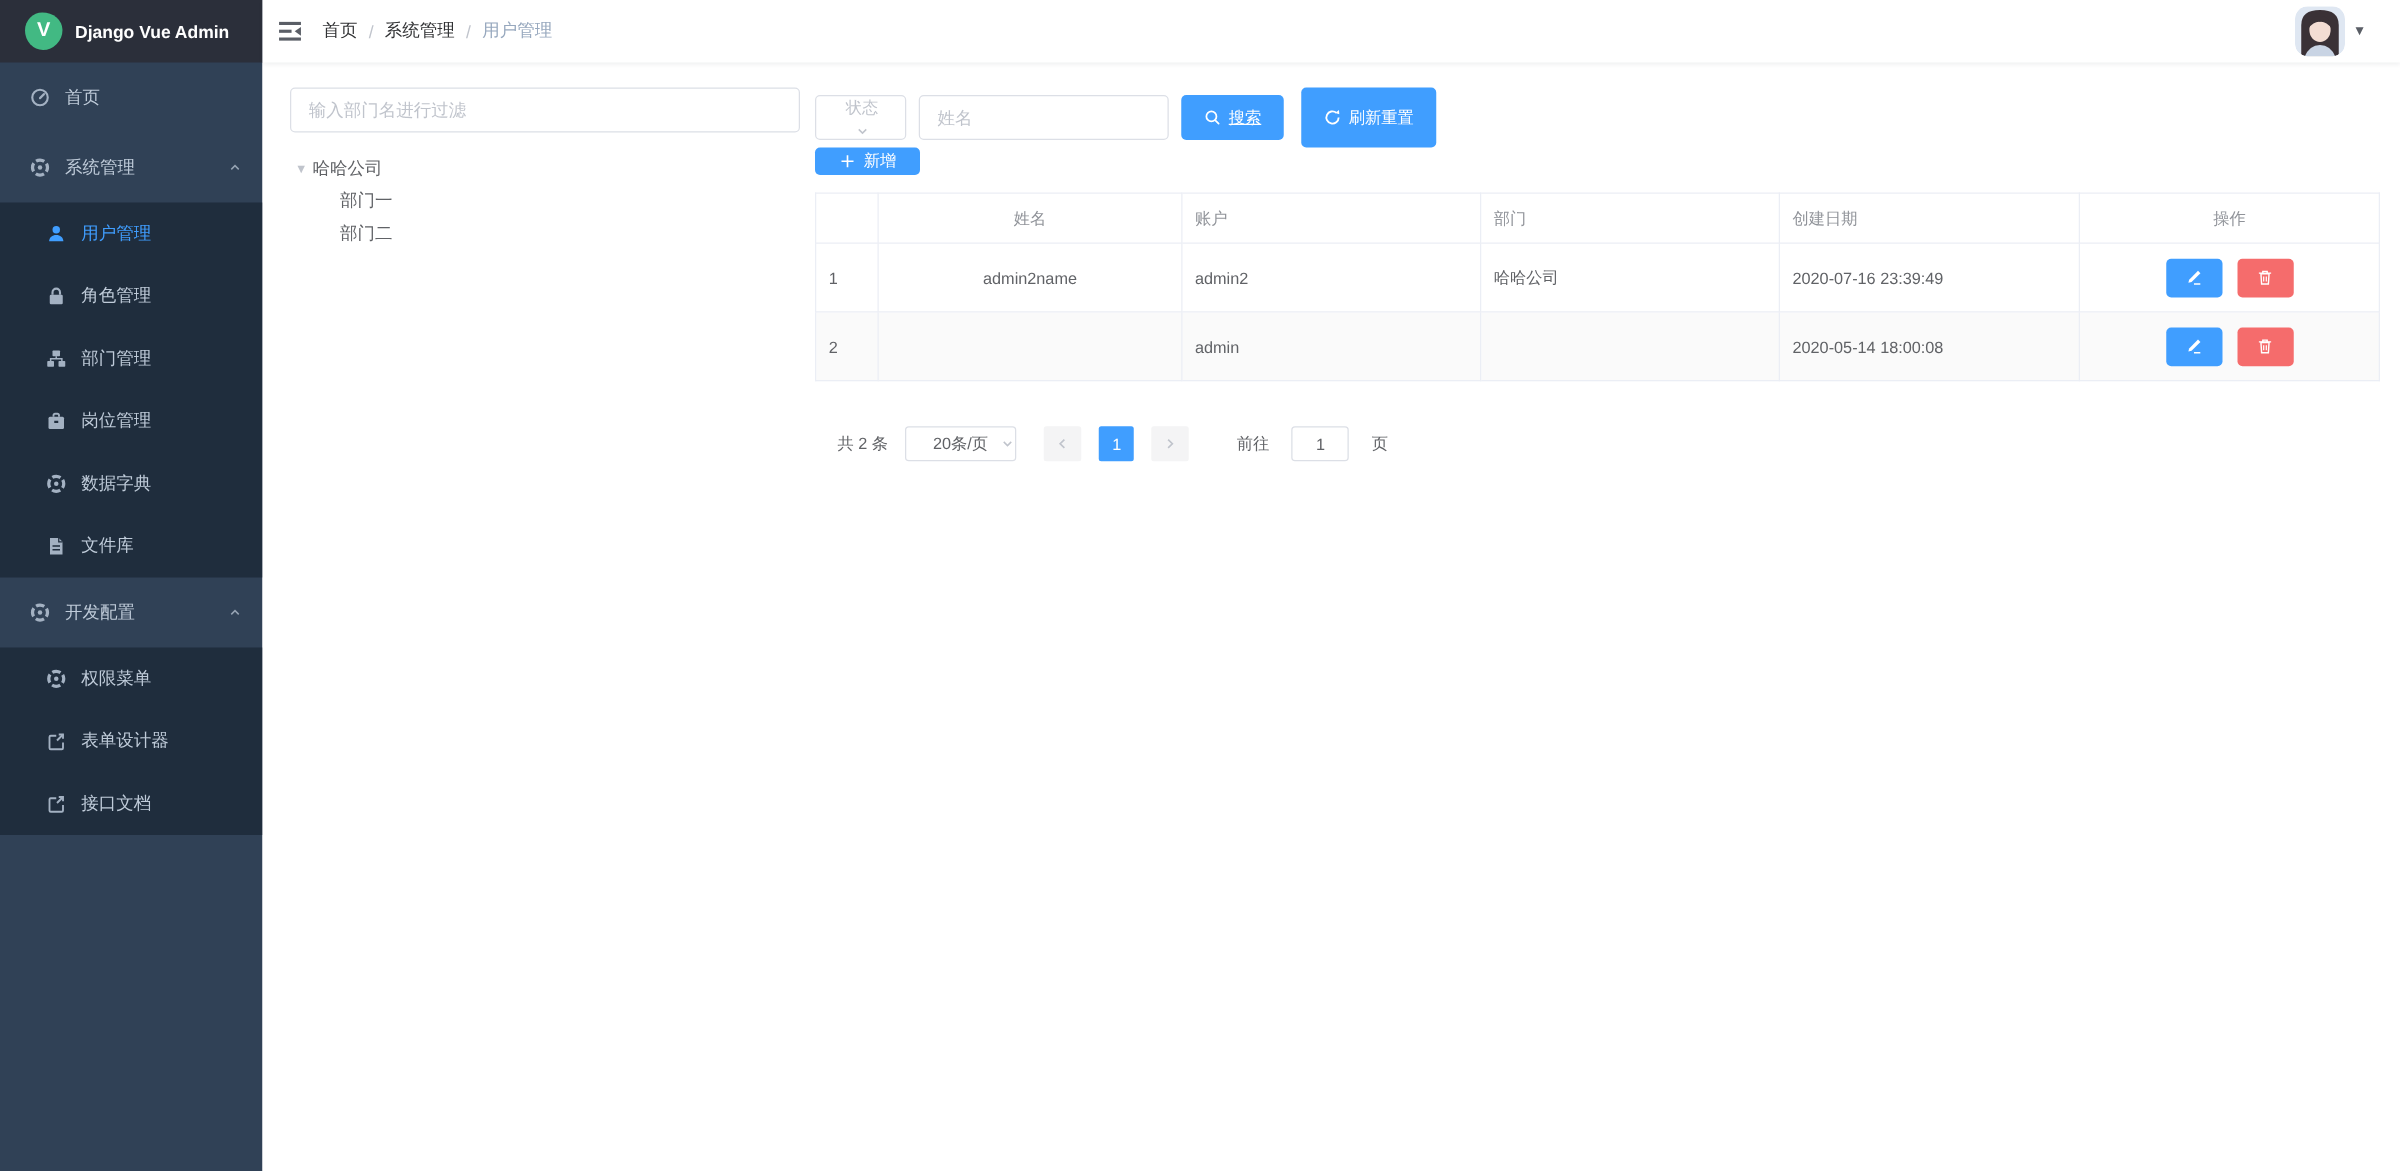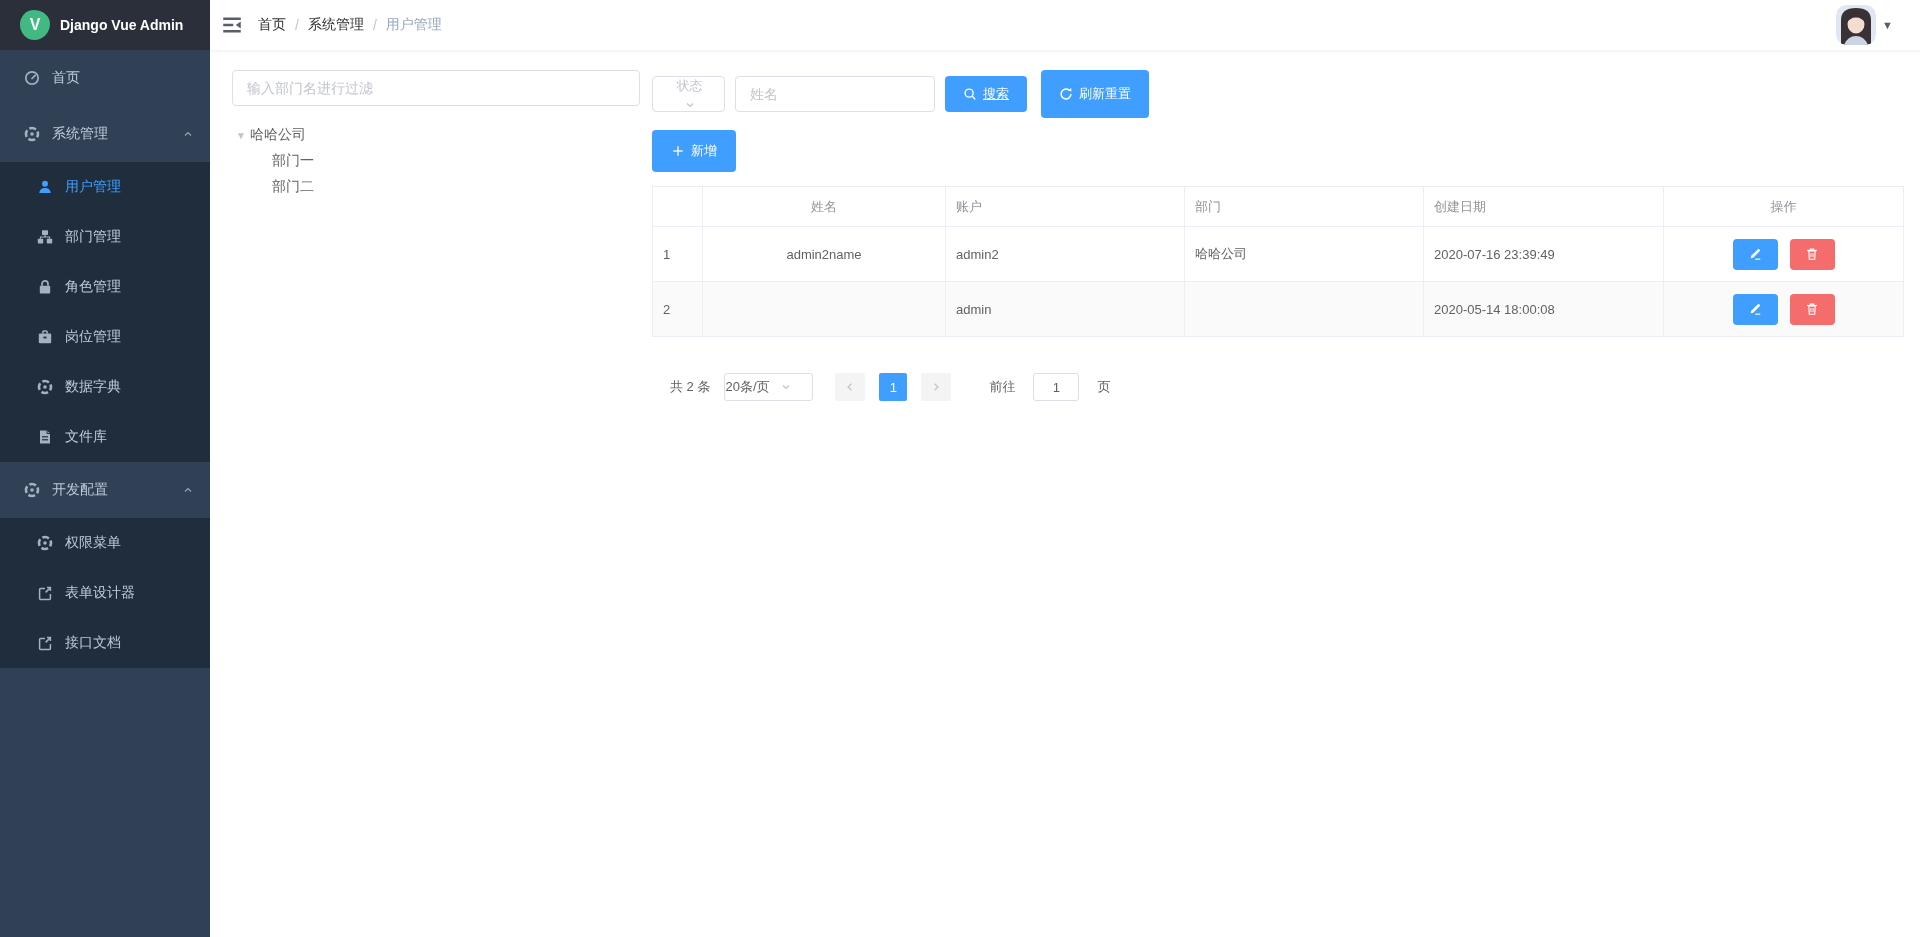--- a/index.html
+++ b/index.html
@@ -47,21 +47,21 @@
   .work-area { flex:1; display:flex; flex-direction:column; }
   .filter-row { display:flex; align-items:center; gap:10px; }
   .status-select { width:73px; height:36px; border:1px solid #dcdfe6; border-radius:4px; display:flex; align-items:center; justify-content:space-between; padding:0 8px 0 10px; color:#c0c4cc; font-size:13px; cursor:pointer; background:#fff;flex-direction:column; }
   .sel-arrow { width:12px; height:12px; color:#c0c4cc; }
   .name-input { width:200px; height:36px; border:1px solid #dcdfe6; border-radius:4px; font-size:14px; padding:0 14px; outline:none; color:#606266; }
   .name-input::placeholder { color:#c0c4cc; }
   .btn { border:none; border-radius:4px; color:#fff; font-size:13px; display:inline-flex; align-items:center; justify-content:center; gap:6px; cursor:pointer; }
   .btn-primary { background:#409EFF; }
   .btn-search { height:36px; padding:0 18px;text-decoration:underline; }
   .btn-refresh { height:48px; padding:0 18px; margin-left:4px; }
-  .btn-add { height:42px; padding:0 19px; margin-top:12px; align-self:flex-start; }
+  .btn-add { height:22px; padding:0 19px; align-self:flex-start; }
   .btn-icon16 { width:14px; height:14px; }
 
   
   .table { margin-top:14px; width:1251px; border:1px solid #ebeef5; border-bottom:1px solid #ebeef5; font-size:13px; color:#606266; border-collapse:collapse; table-layout:fixed; }
   .table th { height:40px; font-weight:normal; color:#909399; border:1px solid #ebeef5; background:#fff; }
   .table td { height:55px; border:1px solid #ebeef5; }
   .col-idx { width:50px; }
   .col-name { width:243px; }
   .col-acct { width:239px; }
   .col-dept { width:239px; }
@@ -72,21 +72,21 @@
   .row-striped td { background:#fafafa; }
   .ops-cell { display:flex; align-items:center; justify-content:center; gap:12px; height:100%; }
   .mini-btn { width:45px; height:31px; border:none; border-radius:4px; display:inline-flex; align-items:center; justify-content:center; color:#fff; cursor:pointer; }
   .mini-edit { background:#409EFF; }
   .mini-del { background:#f56c6c; }
   .mini-btn svg { width:14px; height:14px; }
 
   
   .pagination { margin-top:36px; padding-left:18px; display:flex; align-items:center; font-size:13px; color:#606266; gap:12px; }
   .pg-total { margin-right:2px; }
-  .pg-size { width:89px; height:28px; border:1px solid #dcdfe6; border-radius:3px; display:flex; align-items:center; justify-content:flex-start; gap:10px; color:#606266; cursor:pointer; margin-right:10px; background:#fff; }
+  .pg-size { width:89px; height:28px; border:1px solid #dcdfe6; border-radius:3px; display:flex; align-items:center; justify-content:flex-end; gap:10px; color:#606266; cursor:pointer; margin-right:10px; background:#fff; }
   .pg-arrowbtn { width:30px; height:28px; background:#f4f4f5; border:none; border-radius:2px; display:inline-flex; align-items:center; justify-content:center; color:#c0c4cc; cursor:pointer; }
   .pg-arrowbtn svg { width:12px; height:12px; }
   .pg-page { width:28px; height:28px; border-radius:2px; background:#409EFF; color:#fff; display:inline-flex; align-items:center; justify-content:center; margin:0 2px; cursor:pointer; }
   .pg-goto { margin-left:26px; }
   .pg-input { width:46px; height:28px; border:1px solid #dcdfe6; border-radius:3px; text-align:center; font-size:13px; color:#606266; outline:none; margin:0 6px; }
 </style>
 </head>
 <body>
 
 <div class="app">
@@ -123,33 +123,33 @@
       <div class="sub-block">
         <div class="sub-item active">
           <svg class="mi-icon" viewBox="0 0 16 16">
               <circle cx="8" cy="4.8" r="3" fill="currentColor"></circle>
               <path d="M2.3 14c0-3.2 2.6-5.1 5.7-5.1s5.7 1.9 5.7 5.1z" fill="currentColor"></path>
             </svg>
           <span class="mi-label">用户管理</span>
         </div>
         <div class="sub-item">
           <svg class="mi-icon" viewBox="0 0 16 16">
+              <rect x="2.8" y="6.8" width="10.4" height="7.6" rx="1" fill="currentColor"></rect>
+              <path d="M5 6.8V4.9a3 3 0 0 1 6 0v1.9" fill="none" stroke="currentColor" stroke-width="1.7"></path>
+            </svg>
+          <span class="mi-label">角色管理</span>
+        </div>
+        <div class="sub-item">
+          <svg class="mi-icon" viewBox="0 0 16 16">
               <rect x="5" y="1.3" width="6" height="4.6" rx="0.6" fill="currentColor"></rect>
               <rect x="0.8" y="9.8" width="5.4" height="4.6" rx="0.6" fill="currentColor"></rect>
               <rect x="9.8" y="9.8" width="5.4" height="4.6" rx="0.6" fill="currentColor"></rect>
               <path d="M8 5.9v2.1M3.5 9.8V8h9v1.8" fill="none" stroke="currentColor" stroke-width="1.2"></path>
             </svg>
           <span class="mi-label">部门管理</span>
-        </div>
-        <div class="sub-item">
-          <svg class="mi-icon" viewBox="0 0 16 16">
-              <rect x="2.8" y="6.8" width="10.4" height="7.6" rx="1" fill="currentColor"></rect>
-              <path d="M5 6.8V4.9a3 3 0 0 1 6 0v1.9" fill="none" stroke="currentColor" stroke-width="1.7"></path>
-            </svg>
-          <span class="mi-label">角色管理</span>
         </div>
         <div class="sub-item">
           <svg class="mi-icon" viewBox="0 0 16 16">
               <rect x="1.8" y="4.4" width="12.4" height="9.8" rx="1.2" fill="currentColor"></rect>
               <path d="M5.8 4.4V3.2a1.2 1.2 0 0 1 1.2-1.2h2a1.2 1.2 0 0 1 1.2 1.2v1.2" fill="none" stroke="currentColor" stroke-width="1.5"></path>
               <rect x="6.4" y="7.6" width="3.2" height="1.8" fill="#1f2d3d"></rect>
             </svg>
           <span class="mi-label">岗位管理</span>
         </div>
         <div class="sub-item">

